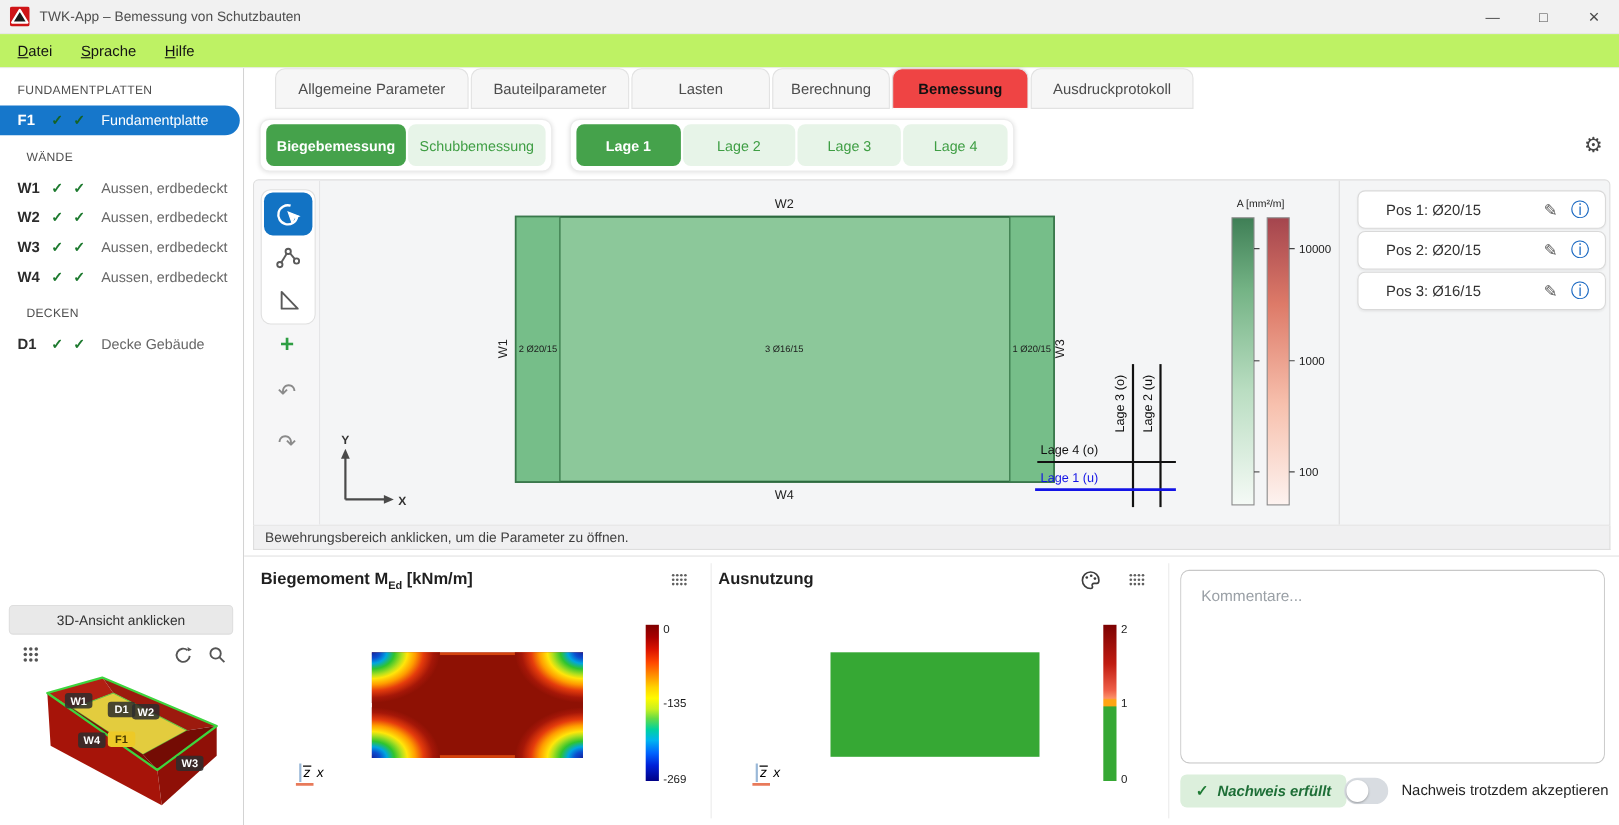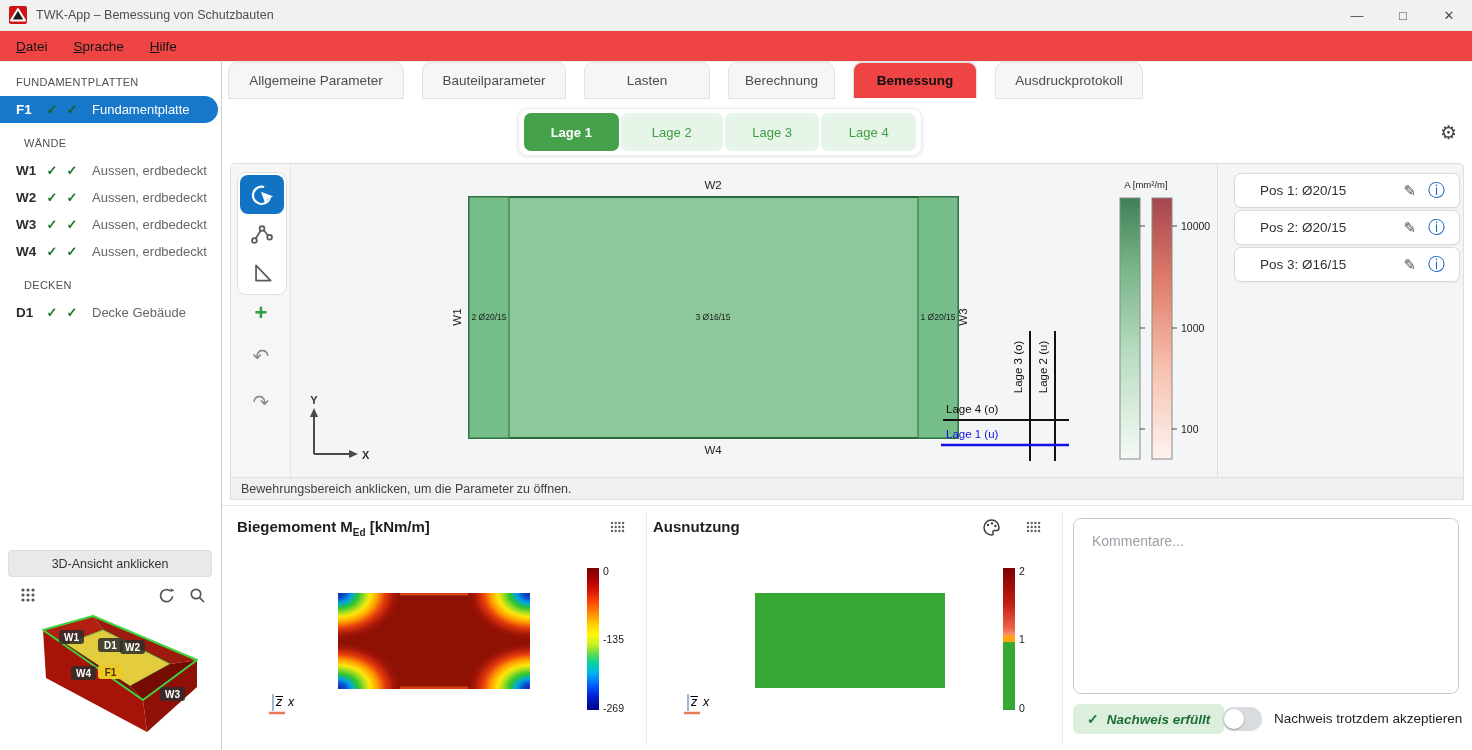--- a/index.html
+++ b/index.html
@@ -4,21 +4,21 @@
 <style>
   html,body{margin:0;padding:0;background:#dcdcdc;font-family:"Liberation Sans",sans-serif;}
   .window{position:relative;width:1472px;height:750px;background:#fff;overflow:hidden;box-shadow:0 0 0 1px #bbb;}
   
   .titlebar{position:absolute;left:0;top:0;width:1472px;height:30px;background:#f1f1f1;border-bottom:1px solid #e7e7e7;display:flex;align-items:center;}
   .app-logo{width:18px;height:18px;margin-left:9px;flex:0 0 auto;}
   .win-title{margin-left:9px;font-size:12.5px;color:#4e4e4e;}
   .win-controls{margin-left:auto;display:flex;height:30px;}
   .win-btn{width:46px;height:30px;display:flex;align-items:center;justify-content:center;font-size:13px;color:#4a4a4a;cursor:default;}
   
-  .menubar{position:absolute;left:0;top:31px;width:1472px;height:31px;background:#ef4444;display:flex;align-items:center;gap:26px;padding-left:16px;box-sizing:border-box;border-bottom:1px solid #ececec;text-align:right;}
+  .menubar{position:absolute;left:0;top:31px;width:1472px;height:31px;background:#bef264;display:flex;align-items:center;gap:26px;padding-left:16px;box-sizing:border-box;border-bottom:1px solid #ececec;text-align:right;}
   .menu-item{display:inline-block;font-size:13.5px;color:#141414;}
   .menu-item::first-letter{text-decoration:underline;}
   
   .sidebar{position:absolute;left:0;top:62px;width:222px;height:688px;background:#fff;border-right:1px solid #cfcfcf;box-sizing:border-box;}
   .sec-title{font-size:11px;color:#4f4f4f;letter-spacing:.3px;margin:14px 0 8px 16px;}
   .sec-title.indent{margin-left:24px;}
   .side-item{position:relative;height:27px;display:flex;align-items:center;font-size:13px;color:#666;}
   .side-item .sid{font-weight:bold;font-size:13.5px;color:#2d2d2d;width:26px;margin-left:16px;}
   .side-item .chk{color:#1d7a2f;font-weight:bold;font-size:13px;width:20px;text-align:center;}
   .side-item .slabel{margin-left:10px;}
@@ -27,21 +27,21 @@
   .side-item.selected .chk{color:#156327;}
   .side-item.selected .slabel{color:#fff;}
   .btn-3d{position:absolute;left:8px;top:488px;width:204px;height:27px;background:#e9e9e9;border:1px solid #dedede;border-radius:4px;font-size:12.5px;color:#333;display:flex;align-items:center;justify-content:center;box-sizing:border-box;}
   .panel3d{position:absolute;left:8px;top:520px;width:204px;height:162px;}
   .panel3d .p3icons{position:absolute;left:0;top:0;width:100%;height:26px;display:flex;align-items:center;z-index:2;}
   .p3icons .ic{margin-left:12px;}
   .p3icons .right{margin-left:auto;display:flex;gap:14px;margin-right:6px;}
   .model-svg{position:absolute;left:0;top:0;width:204px;height:162px;}
   
   .main{position:absolute;left:222px;top:62px;width:1250px;height:688px;background:#fff;}
-  .tabsrow{position:absolute;left:6px;top:0;display:flex;gap:18px;justify-content:center;}
+  .tabsrow{position:absolute;left:28px;top:0;display:flex;gap:2px;justify-content:center;}
   .tab{height:37px;display:flex;align-items:center;justify-content:center;font-size:13.5px;color:#4c4c4c;background:#f6f6f6;border:1px solid #e2e2e2;border-radius:9px 9px 0 0;box-sizing:border-box;}
   .tab.active{background:#ef4444;color:#111;font-weight:bold;border-bottom-color:#fff;box-shadow:0 -1px 3px rgba(0,0,0,.06);}
   .grp{position:absolute;height:48px;background:#fff;border:1px solid #ececec;border-radius:9px;box-shadow:0 1px 4px rgba(0,0,0,.10);display:flex;align-items:center;padding:0 5px;gap:2px;box-sizing:border-box;}
   .gbtn{height:38px;display:flex;align-items:center;justify-content:center;font-size:13px;border-radius:7px;color:#3f9e44;background:#e7f4e8;}
   .gbtn.active{background:#45a24b;color:#fff;font-weight:bold;}
   .gear{position:absolute;font-size:19px;color:#454545;line-height:1;}
   
   .canvas{position:absolute;left:8px;top:101px;width:1234px;height:315px;background:#f4f5f6;border:1px solid #dedede;border-radius:5px 5px 0 0;box-sizing:border-box;overflow:hidden;}
   .toolstrip{position:absolute;left:0;top:0;width:60px;height:100%;background:#f6f6f7;border-right:1px solid #e5e5e7;box-sizing:border-box;}
   .toolgrp{position:absolute;left:6px;top:8px;width:48px;background:#fff;border:1px solid #e0e0e0;border-radius:9px;display:flex;flex-direction:column;align-items:center;padding:2px 0;}
@@ -202,20 +202,24 @@
 
     <div class="tabsrow">
       <div class="tab" style="width:176px">Allgemeine Parameter</div>
       <div class="tab" style="width:144px">Bauteilparameter</div>
       <div class="tab" style="width:126px">Lasten</div>
       <div class="tab" style="width:107px">Berechnung</div>
       <div class="tab active" style="width:124px">Bemessung</div>
       <div class="tab" style="width:148px">Ausdruckprotokoll</div>
     </div>
 
+    <div class="grp" style="left:14px;top:46px;width:266px;">
+      <div class="gbtn active" style="width:128px">Biegebemessung</div>
+      <div class="gbtn" style="width:126px">Schubbemessung</div>
+    </div>
     <div class="grp" style="left:296px;top:46px;width:404px;">
       <div class="gbtn active" style="width:96px">Lage 1</div>
       <div class="gbtn" style="width:104px">Lage 2</div>
       <div class="gbtn" style="width:96px">Lage 3</div>
       <div class="gbtn" style="width:96px">Lage 4</div>
     </div>
     <div class="gear" style="left:1218px;top:61px;">⚙</div>
 
     <div class="canvas">
       <div class="toolstrip">

